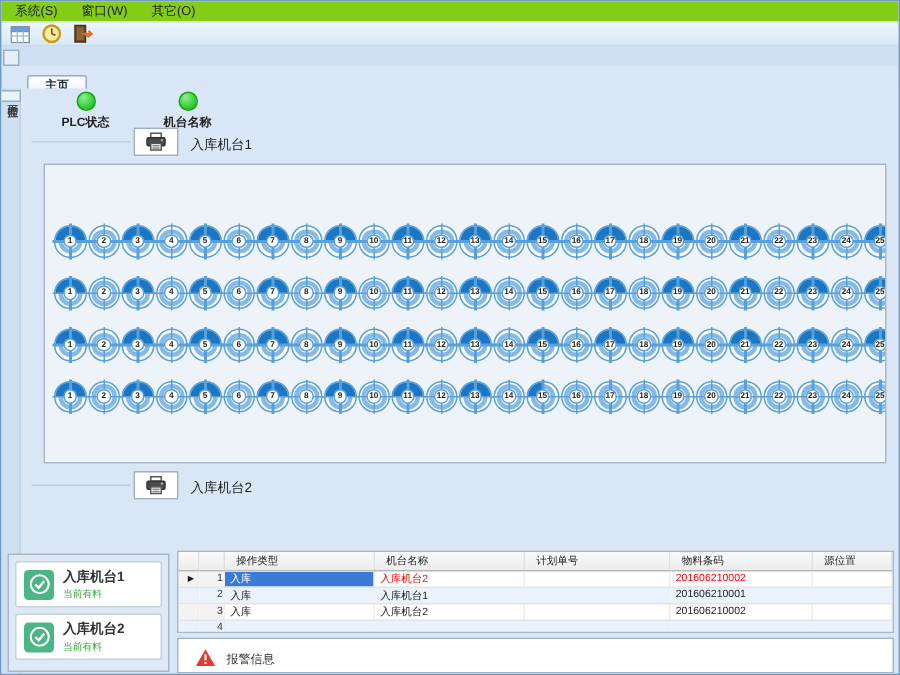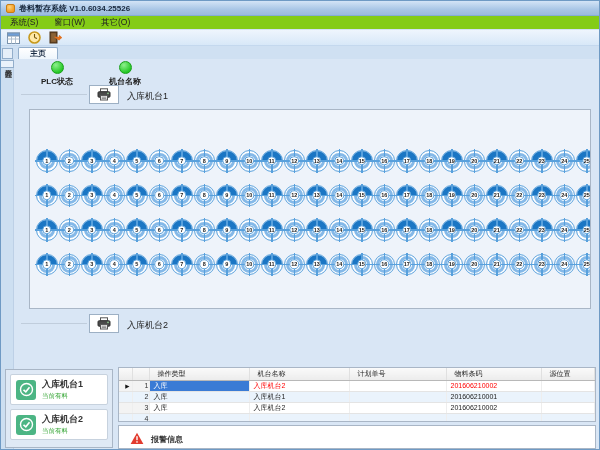--- a/index.html
+++ b/index.html
@@ -13,21 +13,21 @@
     font-size:8px; font-weight:bold; color:#16263a; }
   .app-icon { width:9px; height:9px; border-radius:2px;
     background:radial-gradient(circle at 35% 30%,#ffd27a,#f29b20 75%); border:1px solid #c77c14; }
   .menubar { height:14px; background:#84cc16; display:flex; align-items:center; gap:16px;
     padding:0 9px; font-size:8.5px; color:#222; border-bottom:1px solid #d2e2f3; }
   .menu-item { cursor:default; }
   .toolbar { height:16px; background:linear-gradient(#eef5fd,#d8e8f8); display:flex; align-items:center;
     gap:5px; padding:0 4px; border-bottom:1px solid #c4d8ee; }
   .tool-btn { width:16px; height:14px; display:flex; align-items:center; justify-content:center; border:1px solid transparent; }
   .tabstrip { height:13px; background:#cfe0f2; position:relative; }
-  .tab-main { position:absolute; left:17px; top:1px; height:12px; padding:0 11px; display:flex; align-items:center;
+  .tab-main { position:absolute; left:17px; top:19px; height:12px; padding:0 11px; display:flex; align-items:center;
     background:linear-gradient(#ffffff,#eef5fc); border:1px solid #93aecb; border-bottom:none;
     border-radius:2px 2px 0 0; font-size:8px; font-weight:bold; color:#1a2c44; }
   .tab-stub { position:absolute; left:1px; top:2px; width:11px; height:11px; background:#e6eff9; border:1px solid #93aecb; }
 
   
   .content { position:absolute; top:58px; left:0; right:0; bottom:0; background:#d9e6f5; }
   .side-strip { position:absolute; left:0; top:0; width:13px; bottom:0; background:#cddff1; border-right:1px solid #bdd0e6; }
   .side-tab { margin-top:1px; width:13px; background:#eaf2fb; border:1px solid #93aecb; border-left:none;
     writing-mode:vertical-rl; text-orientation:upright; font-size:7.5px; color:#333; padding:3px 0; text-align:center; }
   .main { position:absolute; left:14px; top:0; right:0; bottom:0; }
@@ -85,31 +85,27 @@
   tr.alt td { background:#eaf3fc; }
   td.rowmark { text-align:center; padding:0; background:#f3f3f3; border-right:1px solid #d7d7d7; font-size:5.5px; color:#111; }
   td.rownum { text-align:right; padding-right:3px; background:#f3f3f3; border-right:1px solid #d7d7d7; color:#333; }
   th.rowhdr { background:linear-gradient(#fafafa,#ececec); border-right:1px solid #d7d7d7; }
   td.sel { background:#3a7bd5 !important; color:#fff; }
   td.red { color:#ff0000; }
 
   
   .alarm-panel { position:absolute; left:117px; top:366px; right:3px; bottom:0; background:#fff;
     border:1px solid #a9b6c6; display:flex; align-items:flex-start; gap:7px; padding:6px 0 0 11px; }
-  .alarm-label { font-size:8px; color:#333; padding-top:2px;font-weight:bold; }
+  .alarm-label { font-size:8px; color:#333; padding-top:2px; }
 </style>
 </head>
 <body>
 
 <div class="app">
 
-  <div class="titlebar">
-    <span class="app-icon"></span>
-    <span>卷料暂存系统 V1.0.6034.25526</span>
-  </div>
 
   <div class="menubar">
       <span class="menu-item">系统(S)</span>
       <span class="menu-item">窗口(W)</span>
       <span class="menu-item">其它(O)</span>
     </div>
 
   <div class="toolbar">
     <span class="tool-btn">
       <svg width="13" height="12" viewBox="0 0 13 12">

